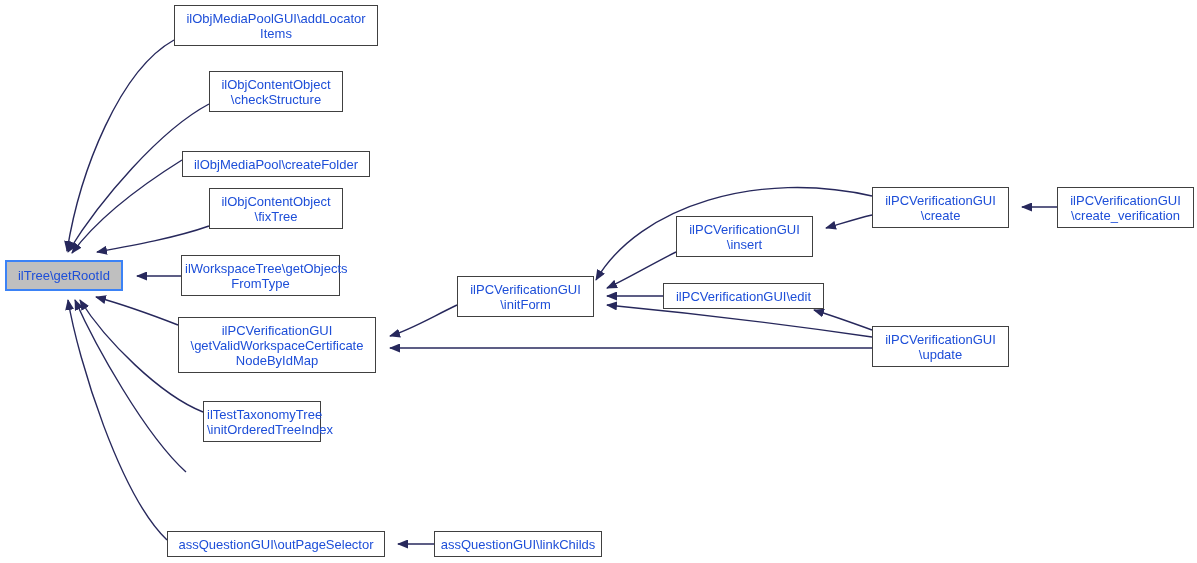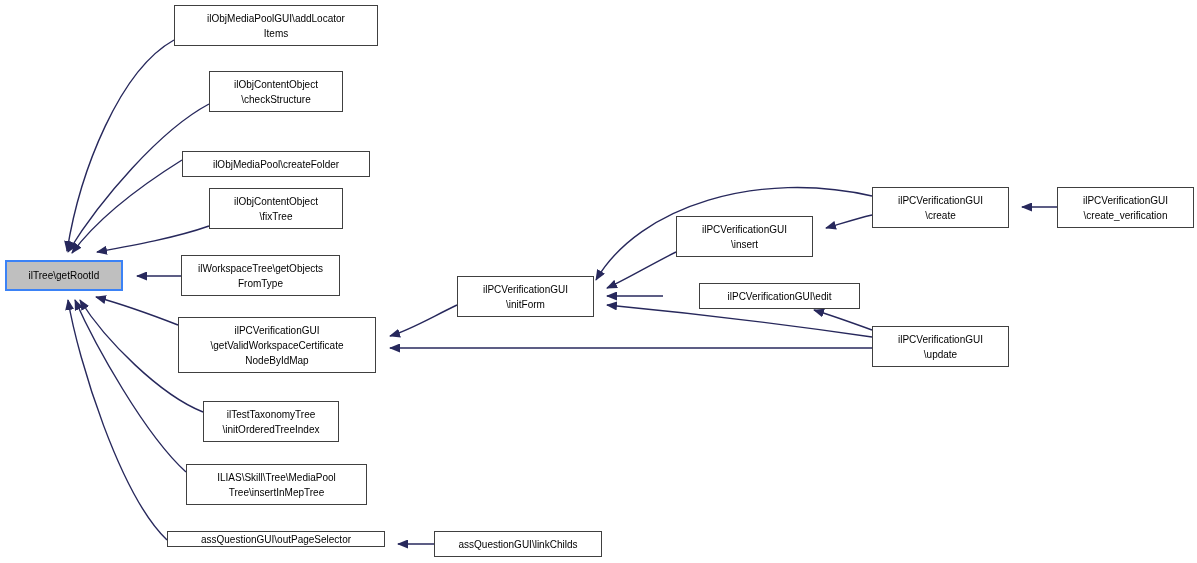--- a/index.html
+++ b/index.html
@@ -22,22 +22,22 @@
     top: 0;
     width: 1197px;
     height: 563px;
     pointer-events: none;
   }
   .node {
     position: absolute;
     box-sizing: border-box;
     border: 1px solid #404040;
     background: #ffffff;
-    color: #000000;
-    font-size: 10px;
+    color: #1d4ed8;
+    font-size: 13px;
     line-height: 15px;
     display: flex;
     align-items: center;
     justify-content: center;
     text-align: center;
     padding: 1px 3px;
     white-space: pre-line;
     letter-spacing: 0px;
   }
   .node.root {
@@ -117,49 +117,45 @@
     <span class="node-label">ilWorkspaceTree\getObjects
 FromType</span>
   </div>
 
   <div class="node" style="left:178px; top:317px; width:198px; height:56px;">
     <span class="node-label">ilPCVerificationGUI
 \getValidWorkspaceCertificate
 NodeByIdMap</span>
   </div>
 
-  <div class="node" style="left:203px; top:401px; width:136px; height:41px;">
+  <div class="node" style="left:203px; top:401px; width:118px; height:41px;">
     <span class="node-label">ilTestTaxonomyTree
 \initOrderedTreeIndex</span>
   </div>
 
-  <div class="node" style="left:186px; top:464px; width:181px; height:41px;">
-    <span class="node-label">ILIAS\Skill\Tree\MediaPool
-Tree\insertInMepTree</span>
-  </div>
 
-  <div class="node" style="left:167px; top:531px; width:218px; height:16px;">
+  <div class="node" style="left:167px; top:531px; width:218px; height:26px;">
     <span class="node-label">assQuestionGUI\outPageSelector</span>
   </div>
 
   <div class="node" style="left:434px; top:531px; width:168px; height:26px;">
     <span class="node-label">assQuestionGUI\linkChilds</span>
   </div>
 
   <div class="node" style="left:457px; top:276px; width:137px; height:41px;">
     <span class="node-label">ilPCVerificationGUI
 \initForm</span>
   </div>
 
   <div class="node" style="left:676px; top:216px; width:137px; height:41px;">
     <span class="node-label">ilPCVerificationGUI
 \insert</span>
   </div>
 
-  <div class="node" style="left:663px; top:283px; width:161px; height:26px;margin-left:36px;">
+  <div class="node" style="left:663px; top:283px; width:161px; height:26px;">
     <span class="node-label">ilPCVerificationGUI\edit</span>
   </div>
 
   <div class="node" style="left:872px; top:187px; width:137px; height:41px;">
     <span class="node-label">ilPCVerificationGUI
 \create</span>
   </div>
 
   <div class="node" style="left:872px; top:326px; width:137px; height:41px;">
     <span class="node-label">ilPCVerificationGUI

